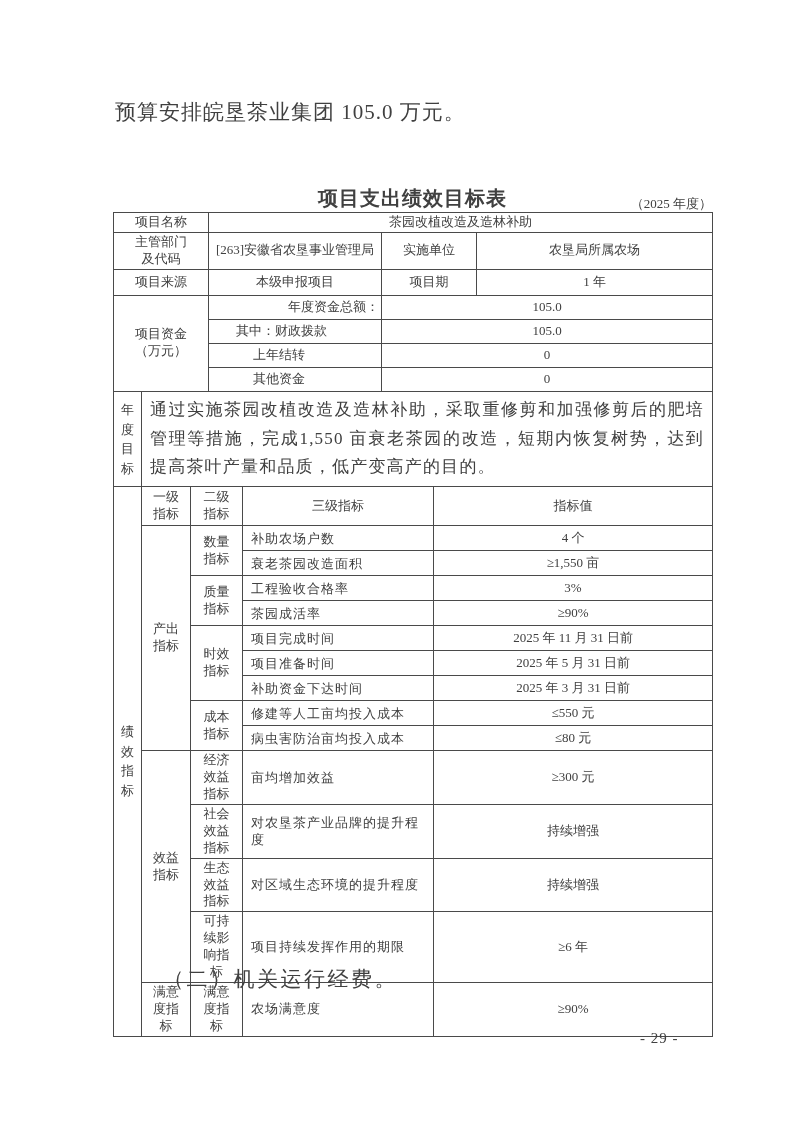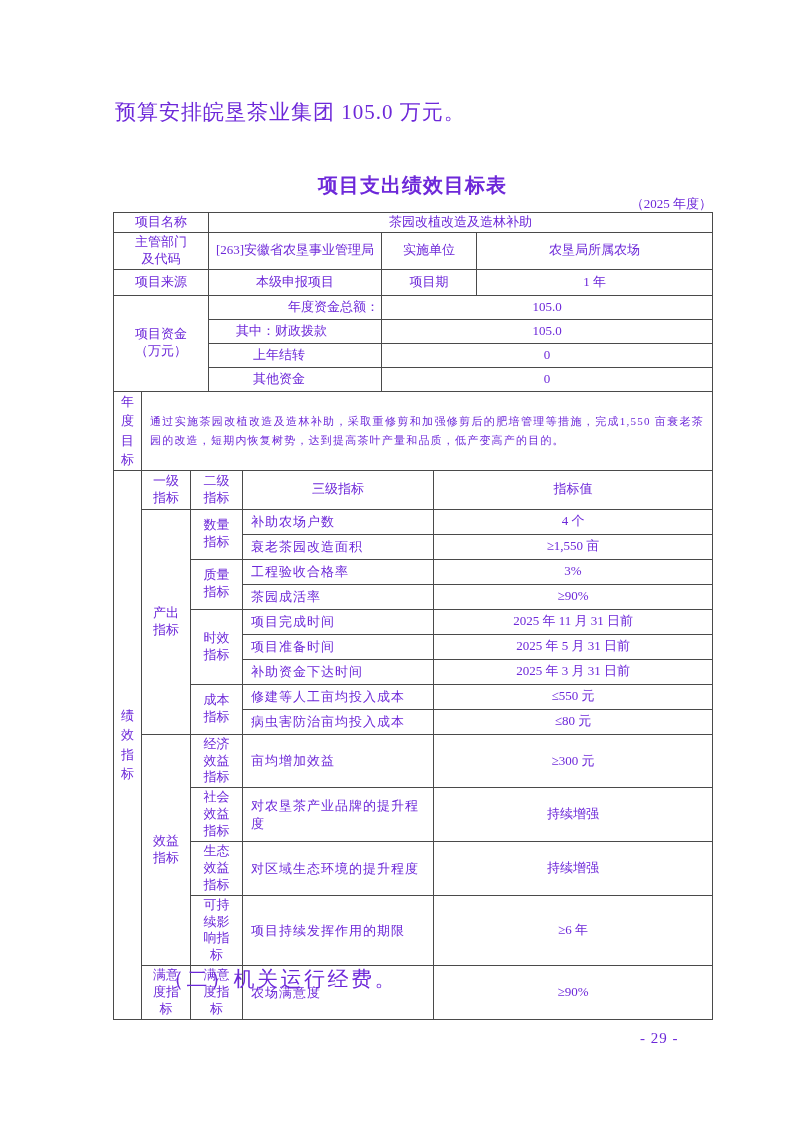--- a/index.html
+++ b/index.html
@@ -1,26 +1,26 @@
 <!DOCTYPE html>
 <html><head>
 <meta charset="utf-8">
 <style>
   html,body{margin:0;padding:0;background:#ffffff;}
   .page{
     position:relative;width:794px;height:1123px;background:#ffffff;
-    font-family:"Liberation Serif","DejaVu Serif",serif;color:#6d28d9;
+    font-family:"Liberation Serif","DejaVu Serif",serif;color:#404040;
     overflow:hidden;
   }
   .intro{position:absolute;left:115px;top:98px;font-size:21px;letter-spacing:1px;margin:0;}
   .heading{position:absolute;font-size:21px;letter-spacing:2.5px;margin:0;}
   .heading7{left:163px;top:139px;}
   .closing{left:163px;top:965px;}
   .tbl-title{
-    position:absolute;left:113px;top:172px;width:599px;text-align:center;
+    position:absolute;left:113px;top:185px;width:599px;text-align:center;
     font-family:"Liberation Sans","DejaVu Sans",sans-serif;font-weight:bold;
     font-size:20px;letter-spacing:1px;
   }
   .tbl-subtitle{position:absolute;left:113px;top:195px;width:599px;text-align:right;font-size:13px;}
   .tables{position:absolute;left:113px;top:212px;width:599px;}
   table{border-collapse:collapse;table-layout:fixed;width:599px;}
   .tB{margin-top:-1px;}
   td{
     border:1px solid #4a4a4a;font-size:13px;text-align:center;vertical-align:middle;
     padding:1px 2px;line-height:1.3;overflow:hidden;
@@ -30,21 +30,21 @@
   .rA1{height:19px;}.rA2{height:35px;}.rA3{height:26px;}
   .rF{height:24px;}
   .fund-lbl{text-align:left;}
   .ind14{padding-left:14px;text-align:right;}
   .ind27{padding-left:27px;}
   .ind44{padding-left:44px;}
   
   .vcell{white-space:pre-line;line-height:1.5;padding:0;}
   .goal-row{height:59px;}
   .goal-cell{
-    text-align:justify;padding:4px 8px;font-size:11px;line-height:1.7;letter-spacing:1.2px;
+    text-align:justify;padding:4px 8px;font-size:17px;line-height:1.7;letter-spacing:1.2px;
   }
   .hdr-row{height:39px;}
   .rh25{height:25px;}
   .rh39{height:39px;}
   .rh42{height:42px;}
   .rh51{height:51px;}
   .rh47{height:47px;}
   .l3{text-align:left;padding-left:8px;padding-right:4px;letter-spacing:1px;line-height:1.35;}
   .pagenum{position:absolute;left:640px;top:1030px;font-size:15px;letter-spacing:1px;}
 </style>

